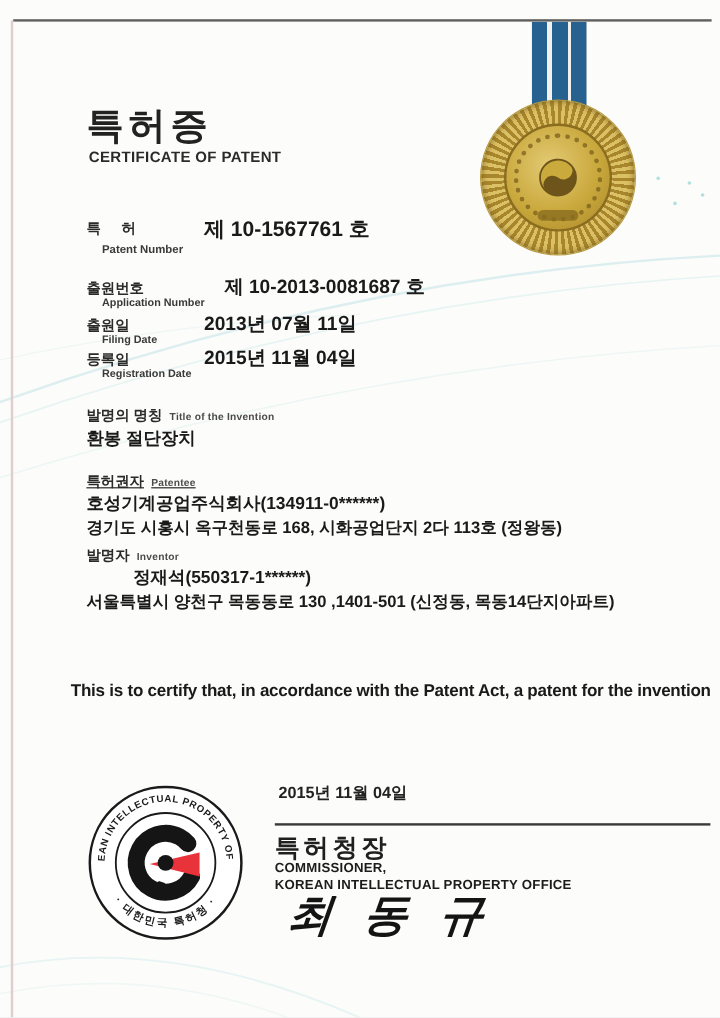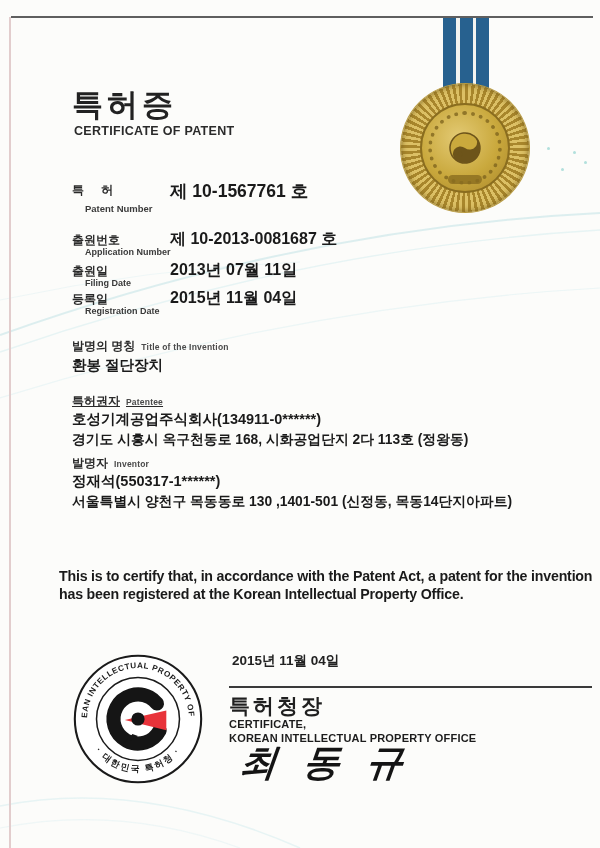--- a/index.html
+++ b/index.html
@@ -127,21 +127,21 @@
 
   <div class="title-ko">특허증</div>
   <div class="title-en">CERTIFICATE OF PATENT</div>
 
   <div class="pn-ko lbl-ko">특 허</div>
   <div class="pn-en lbl-en">Patent Number</div>
   <div class="pn-val val">제 10-1567761 호</div>
 
   <div class="f-lbl-ko lbl-ko" style="top:232px;">출원번호</div>
   <div class="f-lbl-en lbl-en" style="top:247px;">Application Number</div>
-  <div class="f-val val" style="top:229px;">제 10-2013-0081687 호</div>
+  <div class="f-val val" style="top:229px;margin-left:17px;">제 10-2013-0081687 호</div>
 
   <div class="f-lbl-ko lbl-ko" style="top:263px;">출원일</div>
   <div class="f-lbl-en lbl-en" style="top:278px;">Filing Date</div>
   <div class="f-val val" style="top:260px;">2013년  07월  11일</div>
 
   <div class="f-lbl-ko lbl-ko" style="top:291px;">등록일</div>
   <div class="f-lbl-en lbl-en" style="top:306px;">Registration Date</div>
   <div class="f-val val" style="top:288px;">2015년  11월  04일</div>
 
   <div class="sec-lbl" style="top:338px;">
@@ -151,30 +151,29 @@
 
   <div class="sec-lbl" style="top:393px;text-decoration:underline;">
     <span>특허권자</span><span class="en">Patentee</span>
   </div>
   <div class="sec-line" style="top:410px;font-size:14.5px;">호성기계공업주식회사(134911-0******)</div>
   <div class="sec-line" style="top:431px;font-size:13.8px;">경기도 시흥시 옥구천동로 168, 시화공업단지 2다 113호 (정왕동)</div>
 
   <div class="sec-lbl" style="top:455px;">
     <span>발명자</span><span class="en">Inventor</span>
   </div>
-  <div class="sec-line" style="top:472px;font-size:14.5px;">정재석(550317-1******)</div>
+  <div class="sec-line" style="top:472px;font-size:14.5px;margin-left:39px;">정재석(550317-1******)</div>
   <div class="sec-line" style="top:493px;font-size:13.8px;text-align:right;">서울특별시 양천구 목동동로 130 ,1401-501 (신정동, 목동14단지아파트)</div>
 
   <div class="stmt-en" style="top:568px;">This is to certify that, in accordance with the Patent Act, a patent for the invention</div>
-  <div class="stmt-en" style="top:586px;">has been registered at the Korean Intellectual Property Office.</div>
 
   <div class="issue-date">2015년 11월 04일</div>
   <div class="sig-line"></div>
   <div class="comm-ko">특허청장</div>
-  <div class="comm-en1">CERTIFICATE,</div>
+  <div class="comm-en1">COMMISSIONER,</div>
   <div class="comm-en2">KOREAN INTELLECTUAL PROPERTY OFFICE</div>
   <div class="signature">최동규</div>
 
   <svg class="kipo-seal" width="132" height="132" viewBox="0 0 140 140">
     <defs>
       <path id="sealTopArc" d="M 16,70 A 54,54 0 0 1 124,70"></path>
       <path id="sealBottomArc" d="M 14,70 A 56,56 0 0 0 126,70"></path>
     </defs>
     <circle cx="70" cy="70" r="67" fill="#ffffff" stroke="#1a1a1a" stroke-width="2.2"></circle>
     <circle cx="70" cy="70" r="44" fill="none" stroke="#1a1a1a" stroke-width="1.6"></circle>

